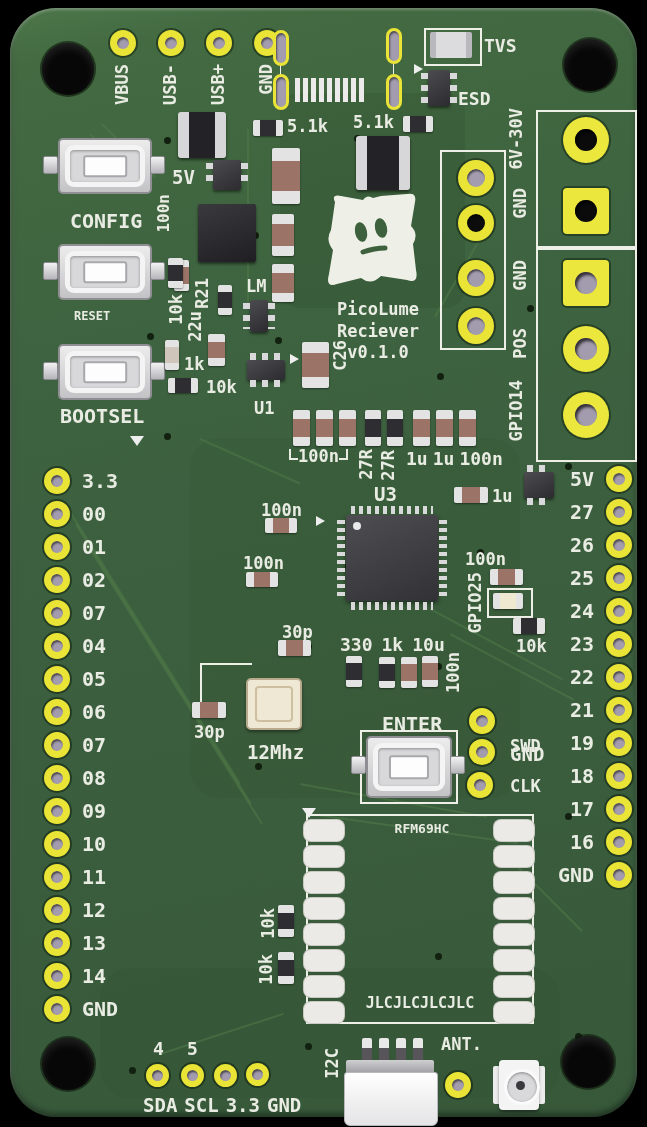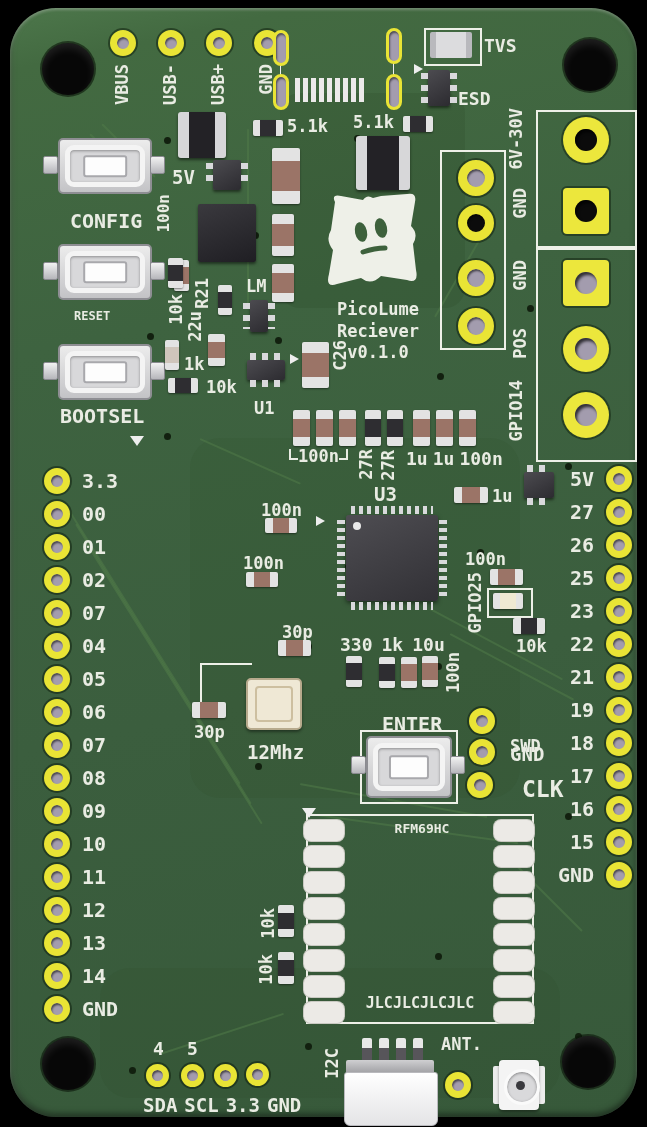--- a/index.html
+++ b/index.html
@@ -325,21 +325,21 @@
   <div class="tact" style="left:356px;top:728px;width:82px;height:58px;"></div>
   <div class="lead" style="left:341px;top:748px;"></div>
       <div class="lead" style="left:440px;top:748px;"></div>
 
   <div>
     <div class="th" style="left:459px;top:700px;"></div>
     <div class="silk" style="left:500px;top:706px;font-size:17px;margin-top:24px;">SWD</div>
     <div class="th" style="left:459px;top:731px;"></div>
     <div class="silk" style="left:500px;top:737px;font-size:19px;">GND</div>
     <div class="th" style="left:457px;top:764px;"></div>
-    <div class="silk" style="left:512px;top:770px;font-size:23px;text-align:center;">CLK</div>
+    <div class="silk" style="left:500px;top:770px;font-size:17px;text-align:center;">CLK</div>
   </div>
 
   <div class="pincol" style="left:34px;top:456px;">
     <div class="pinrow">
           <div class="th"></div>
           <span class="pinlbl">3.3</span>
         </div>
     <div class="pinrow">
           <div class="th"></div>
           <span class="pinlbl">00</span>
@@ -417,20 +417,24 @@
         </div>
     <div class="pinrow right">
           <span class="pinlbl">26</span>
           <div class="th"></div>
         </div>
     <div class="pinrow right">
           <span class="pinlbl">25</span>
           <div class="th"></div>
         </div>
     <div class="pinrow right">
+          <span class="pinlbl">24</span>
+          <div class="th"></div>
+        </div>
+    <div class="pinrow right">
           <span class="pinlbl">23</span>
           <div class="th"></div>
         </div>
     <div class="pinrow right">
           <span class="pinlbl">22</span>
           <div class="th"></div>
         </div>
     <div class="pinrow right">
           <span class="pinlbl">21</span>
           <div class="th"></div>
@@ -442,24 +446,20 @@
     <div class="pinrow right">
           <span class="pinlbl">18</span>
           <div class="th"></div>
         </div>
     <div class="pinrow right">
           <span class="pinlbl">17</span>
           <div class="th"></div>
         </div>
     <div class="pinrow right">
           <span class="pinlbl">16</span>
-          <div class="th"></div>
-        </div>
-    <div class="pinrow right">
-          <span class="pinlbl">15</span>
           <div class="th"></div>
         </div>
     <div class="pinrow right">
           <span class="pinlbl">GND</span>
           <div class="th"></div>
         </div>
   </div>
 
   <div class="obox" style="left:296px;top:806px;width:224px;height:206px;border-width:2px;"></div>
   <div class="tri" style="left:292px;top:800px;border-top:10px solid #eee;border-left:7px solid transparent;border-right:7px solid transparent;"></div>

